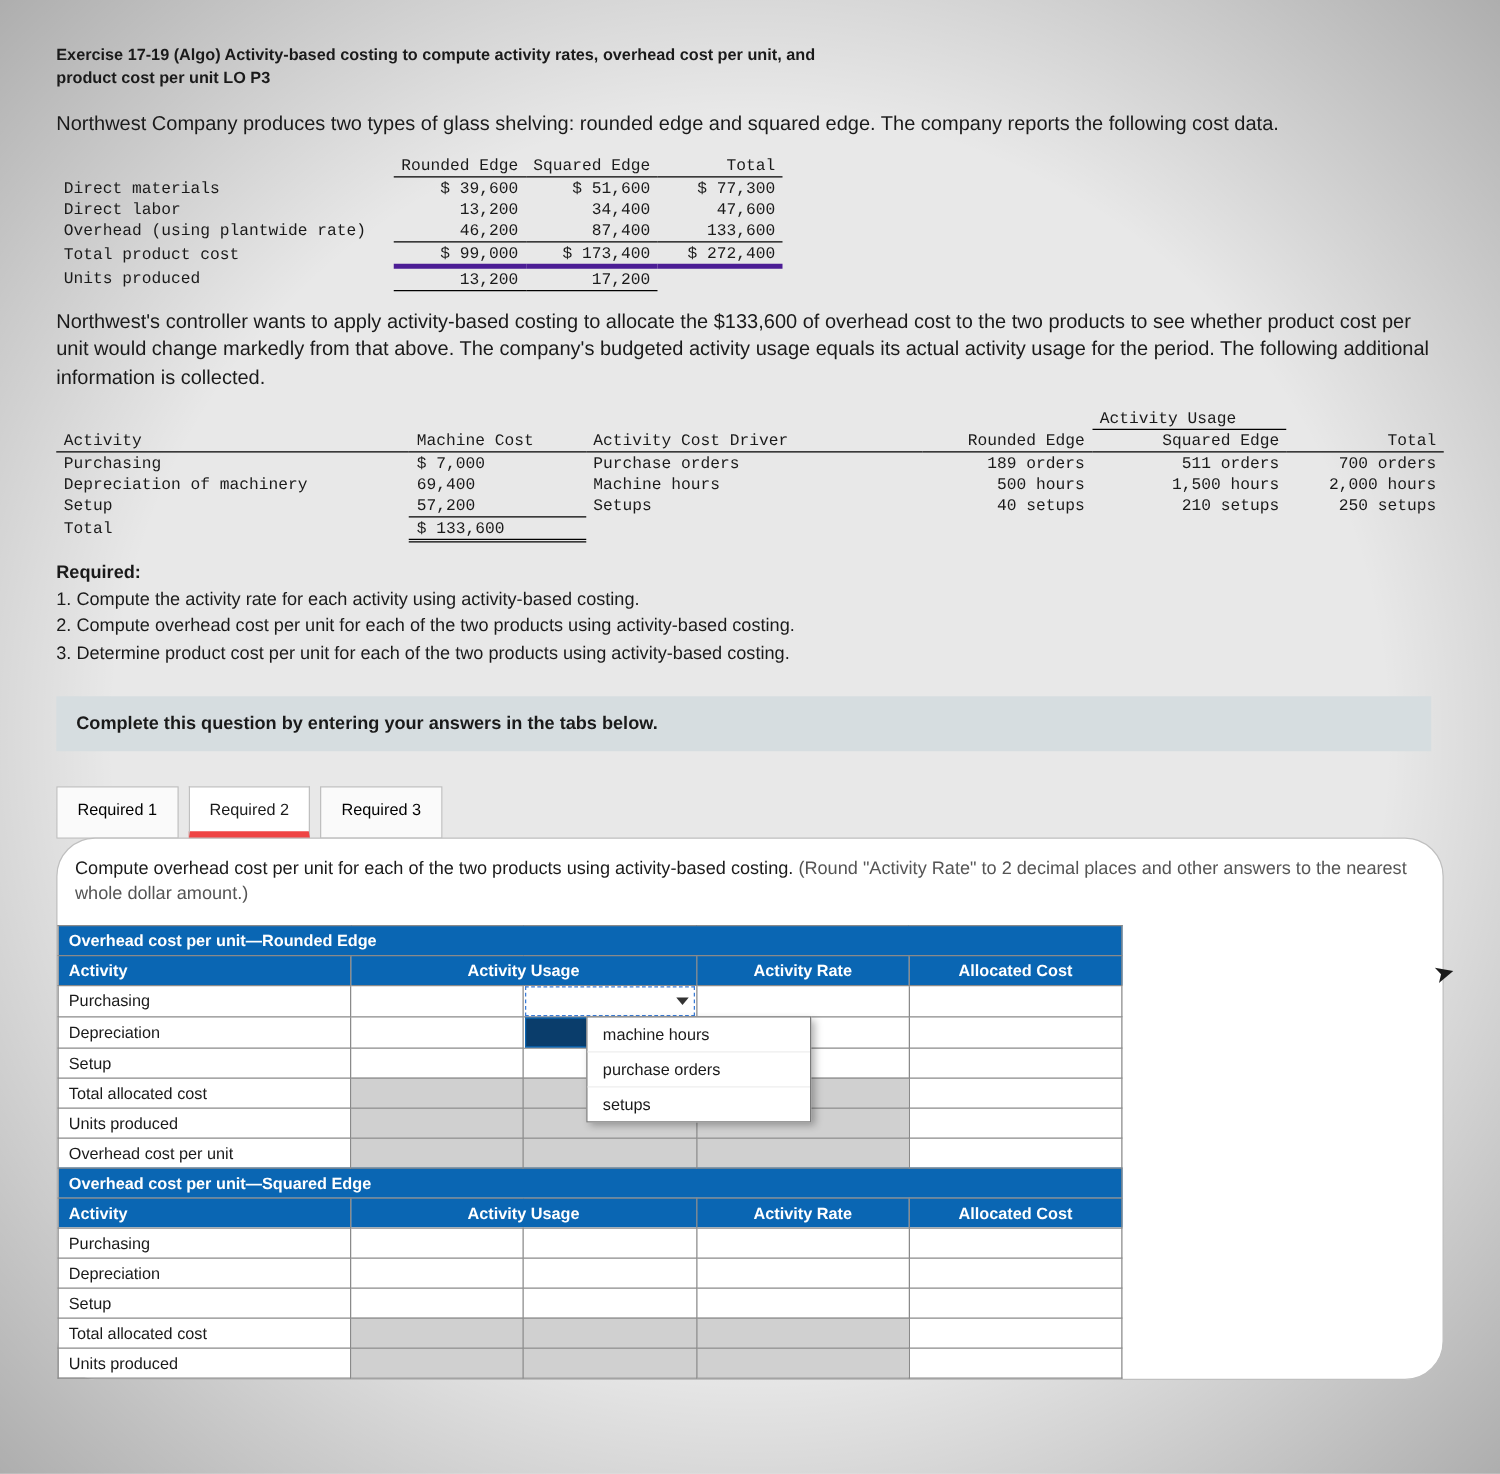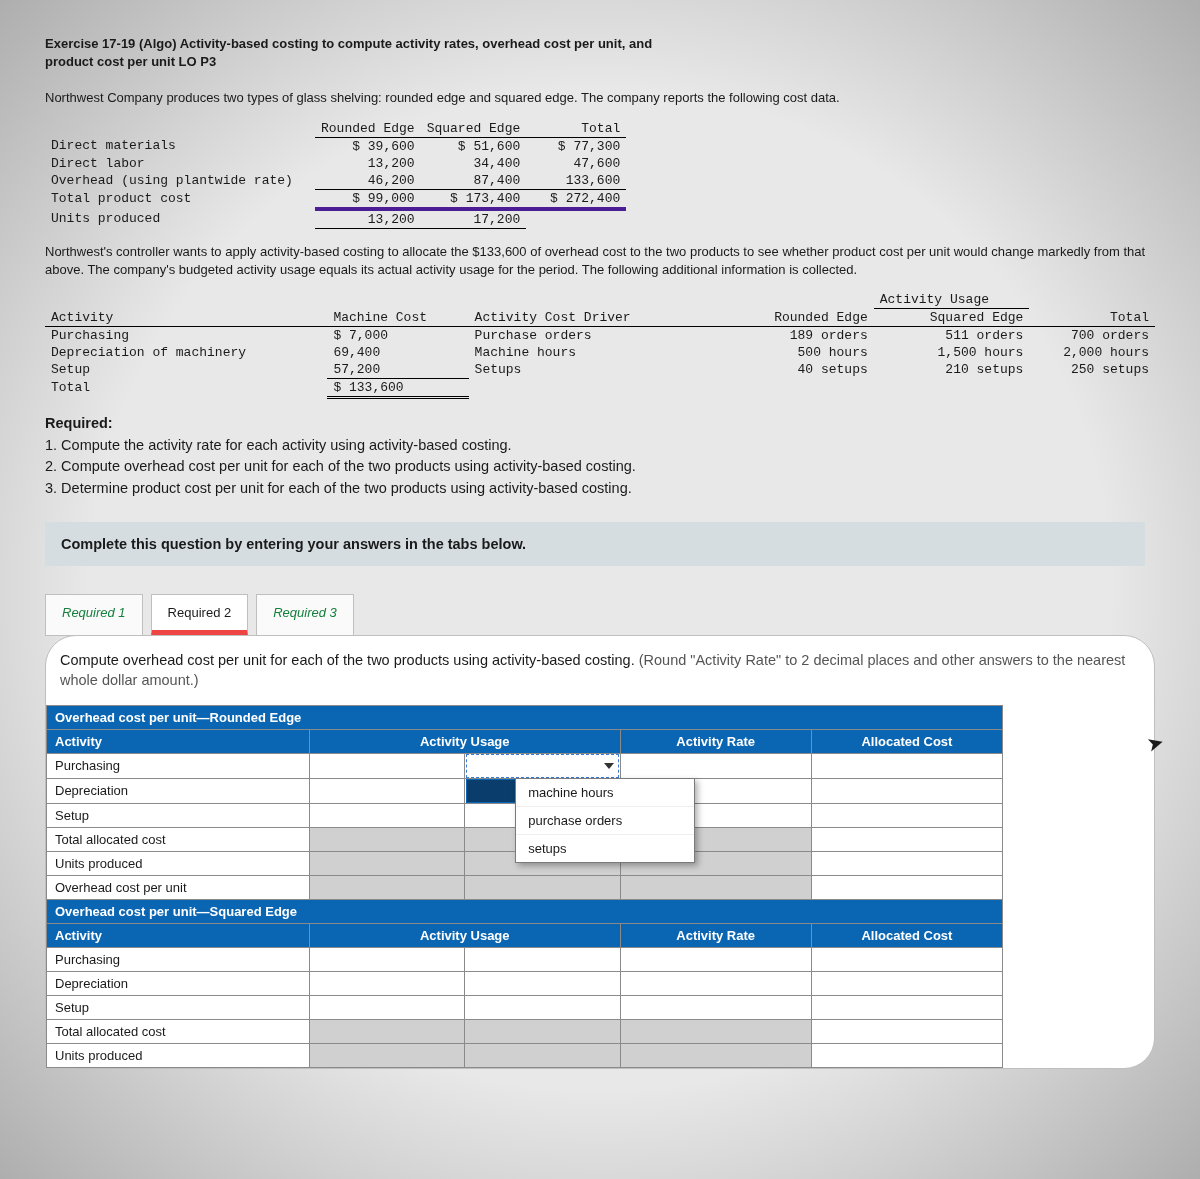--- a/index.html
+++ b/index.html
@@ -6,21 +6,21 @@
   body {
     margin: 0;
     padding: 35px 45px;
     font-family: Arial, Helvetica, sans-serif;
     font-size: 14px;
     color: #1a1a1a;
     background: radial-gradient(ellipse at center, rgba(255,255,255,0) 60%, rgba(0,0,0,0.25) 100%), #e8e8e8;
     min-height: 1179px;
   }
   h1 { font-size: 13px; font-weight: bold; margin: 0 0 18px 0; line-height: 1.4; }
-  p.intro { font-size: 13px; margin: 12px 0; line-height: 1.4; }
+  p.intro { font-size: 16px; margin: 12px 0; line-height: 1.4; }
 
   
   .cost-table { border-collapse: collapse; font-family: "Courier New", monospace; font-size: 13px; margin: 8px 0 14px 0; }
   .cost-table td { padding: 1px 6px; }
   .cost-table .num { text-align: right; min-width: 100px; }
   .cost-table .row-label { min-width: 270px; }
   .cost-table .hdr td { border-bottom: 1px solid #000; text-align: right; }
   .cost-table .hdr td:first-child { border-bottom: none; }
   .cost-table .above-total td.num { border-bottom: 1px solid #000; }
   .cost-table .total-row td.num { border-bottom: 4px solid #4c1d95; }
@@ -56,27 +56,27 @@
   .tab-row { display: flex; gap: 8px; margin-bottom: 0; }
   .tab {
     border: 1px solid #bfbfbf;
     padding: 10px 16px;
     font-size: 13px;
     background: #fff;
     cursor: pointer;
     margin-bottom: -1px;
   }
   .tab.active { background: #fff; border-bottom: 6px solid #ef4444; font-weight: normal; }
-  .tab.inactive { background: #fafafa; color: #15803d; font-style: italic; }
+  .tab.inactive { background: #fafafa; color: #000000; }
 
   .tab-panel { border: 1px solid #bfbfbf; background: #fff; padding-bottom: 0; }
   .instr-text { padding: 14px 14px 14px 14px; font-size: 14.5px; line-height: 1.4; }
   .instr-text .hint { color: #555; }
 
-  .ans-table { border-collapse: collapse; font-size: 13px; width: 957px; margin: 0; }
+  .ans-table { border-collapse: collapse; font-size: 13px; width: 852px; margin: 0; }
   .ans-table td, .ans-table th {
     border: 1px solid #8a8a8a;
     padding: 4px 8px;
     height: 24px;
     background: #fff;
     text-align: left;
     font-weight: normal;
   }
   .ans-table .section-hdr td {
     background: #0a66b3;

